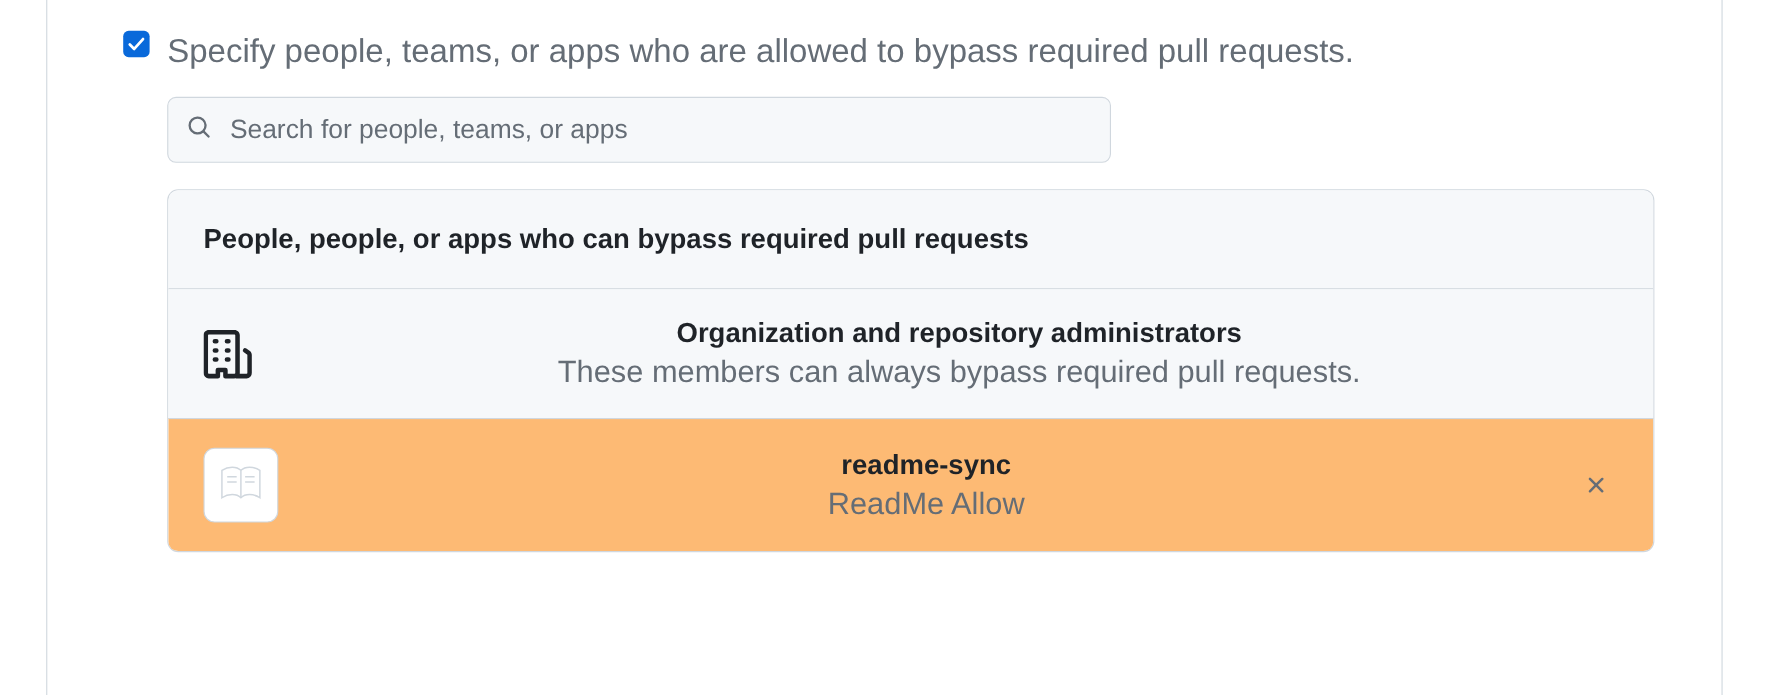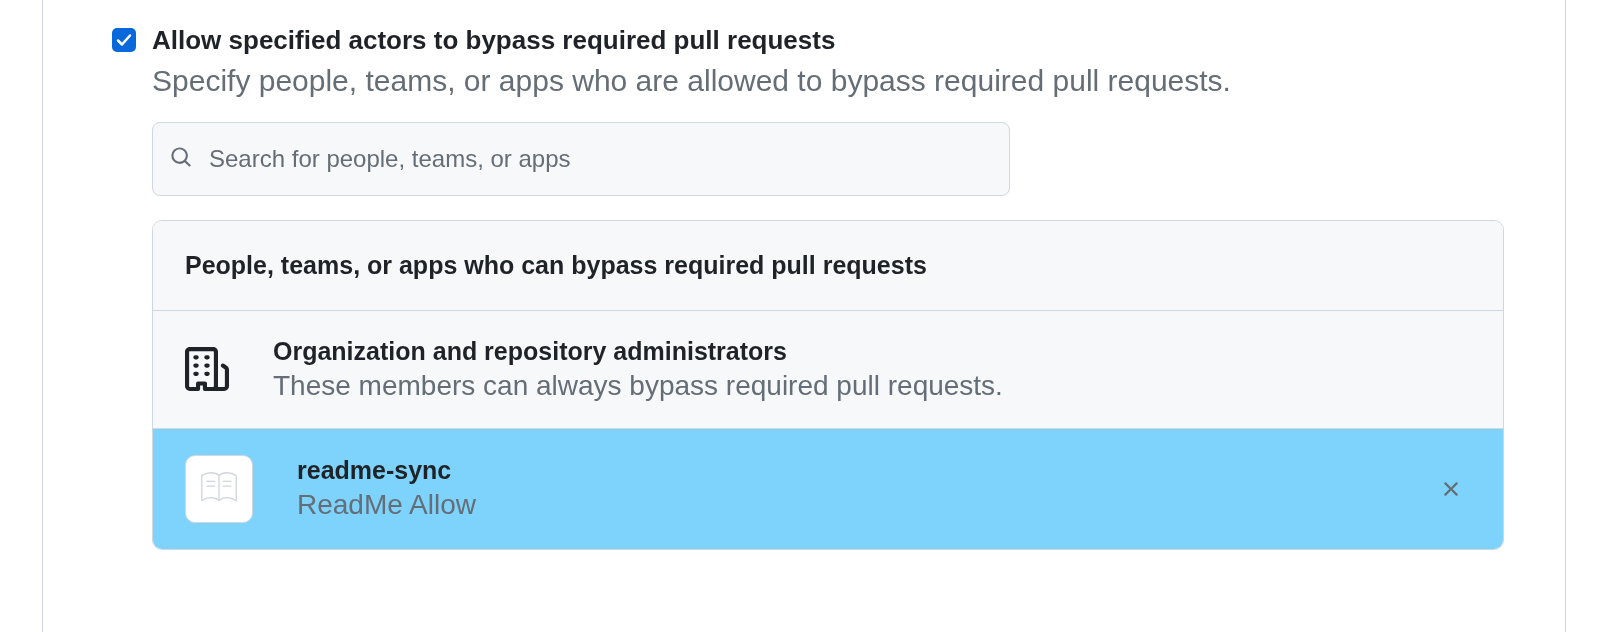--- a/index.html
+++ b/index.html
@@ -59,21 +59,21 @@
       color: #656d76;
       margin-top: 6px;
     }
     .search-wrap {
       margin-top: 24px;
       position: relative;
       width: 858px;
     }
     .search-input {
       width: 100%;
-      height: 74px;
+      height: 60px;
       border: 1px solid #d0d7de;
       border-radius: 8px;
       background: #f6f8fa;
       font-size: 24px;
       padding: 0 18px 0 56px;
       color: #1f2328;
       outline: none;
     }
     .search-input::placeholder { color: #656d76; }
     .search-icon-wrap {
@@ -99,24 +99,25 @@
     .panel-header-title {
       font-size: 25px;
       font-weight: 600;
       color: #1f2328;
     }
     .list-row {
       display: flex;
       align-items: center;
       padding: 26px 32px;
       gap: 44px;
+      text-align: center;
     }
     .list-row + .list-row { border-top: 1px solid #d0d7de; }
     .row-admins { background: #f6f8fa; }
-    .row-app { background: #7dd3fc; }
+    .row-app { background: #fdba74; }
     .row-icon-org {
       width: 44px;
       height: 50px;
       flex-shrink: 0;
       color: #1f2328;
       display:flex;
       align-items:center;
       justify-content:center;
     }
     .row-icon-app {
@@ -160,35 +161,34 @@
 <div class="outer-border-right"></div>
 
 <div class="content">
   <div class="option-row">
     <div class="checkbox">
       <svg width="16" height="16" viewBox="0 0 16 16" fill="none">
         <path d="M2 8.5 L6 12.5 L14 3.5" stroke="#ffffff" stroke-width="2.5" stroke-linecap="round" stroke-linejoin="round"></path>
       </svg>
     </div>
     <div class="option-body">
-      <div class="option-title">Allow specified actors to bypass required pull requests</div>
       <div class="option-desc">Specify people, teams, or apps who are allowed to bypass required pull requests.</div>
 
       <div class="search-wrap">
         <span class="search-icon-wrap">
           <svg width="22" height="22" viewBox="0 0 16 16" fill="currentColor">
             <path d="M10.68 11.74a6 6 0 0 1-7.922-8.982 6 6 0 0 1 8.982 7.922l3.04 3.04a.749.749 0 0 1-.326 1.275.749.749 0 0 1-.734-.215ZM11.5 7a4.499 4.499 0 1 0-8.997 0A4.499 4.499 0 0 0 11.5 7Z"></path>
           </svg>
         </span>
         <input type="text" class="search-input" placeholder="Search for people, teams, or apps" style="">
       </div>
 
       <div class="bypass-panel">
         <div class="panel-header">
-          <div class="panel-header-title">People, teams, or apps who can bypass required pull requests</div>
+          <div class="panel-header-title">People, people, or apps who can bypass required pull requests</div>
         </div>
 
         <div class="list-row row-admins">
           <div class="row-icon-org">
             <svg width="44" height="50" viewBox="0 0 16 16" fill="currentColor">
               <path d="M1.75 16A1.75 1.75 0 0 1 0 14.25V1.75C0 .784.784 0 1.75 0h8.5C11.216 0 12 .784 12 1.75v12.5c0 .085-.006.168-.018.25h2.268a.25.25 0 0 0 .25-.25V8.285a.25.25 0 0 0-.111-.208l-1.055-.703a.749.749 0 1 1 .832-1.248l1.055.703c.487.325.779.871.779 1.456v5.965A1.75 1.75 0 0 1 14.25 16h-3.5a.766.766 0 0 1-.197-.026c-.099.017-.2.026-.303.026h-3a.75.75 0 0 1-.75-.75V14h-1v1.25a.75.75 0 0 1-.75.75Zm-.25-1.75c0 .138.112.25.25.25H4v-1.25a.75.75 0 0 1 .75-.75h2.5a.75.75 0 0 1 .75.75v1.25h2.25a.25.25 0 0 0 .25-.25V1.75a.25.25 0 0 0-.25-.25h-8.5a.25.25 0 0 0-.25.25ZM3.75 6h.5a.75.75 0 0 1 0 1.5h-.5a.75.75 0 0 1 0-1.5ZM3 3.75A.75.75 0 0 1 3.75 3h.5a.75.75 0 0 1 0 1.5h-.5A.75.75 0 0 1 3 3.75Zm4 3A.75.75 0 0 1 7.75 6h.5a.75.75 0 0 1 0 1.5h-.5A.75.75 0 0 1 7 6.75ZM7.75 3h.5a.75.75 0 0 1 0 1.5h-.5a.75.75 0 0 1 0-1.5ZM3 9.75A.75.75 0 0 1 3.75 9h.5a.75.75 0 0 1 0 1.5h-.5A.75.75 0 0 1 3 9.75ZM7.75 9h.5a.75.75 0 0 1 0 1.5h-.5a.75.75 0 0 1 0-1.5Z"></path>
             </svg>
           </div>
           <div class="row-text">
             <div class="row-title">Organization and repository administrators</div>

